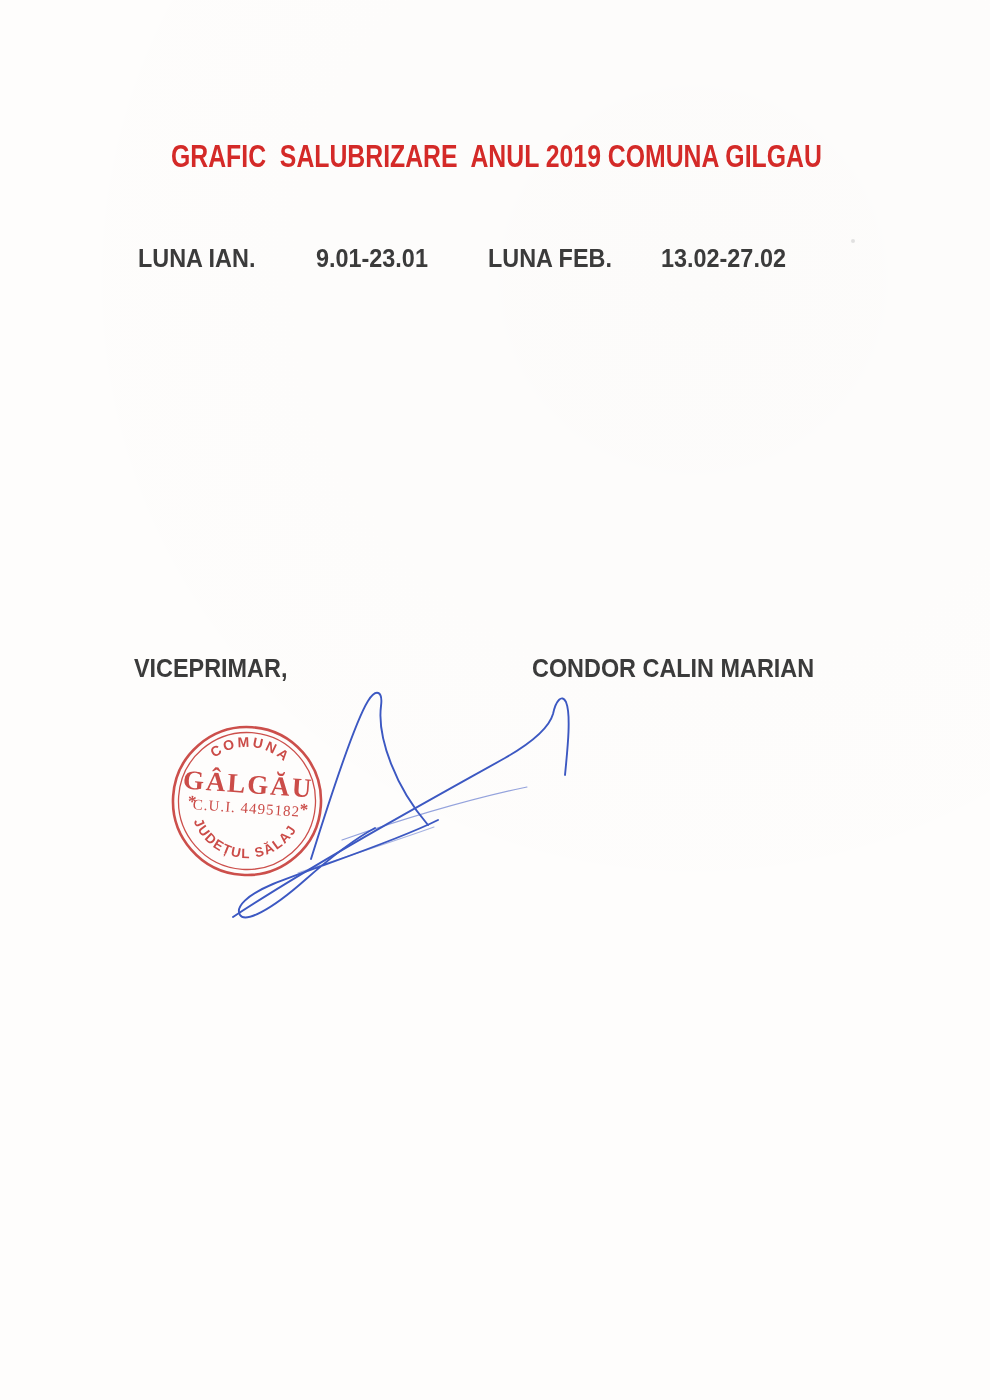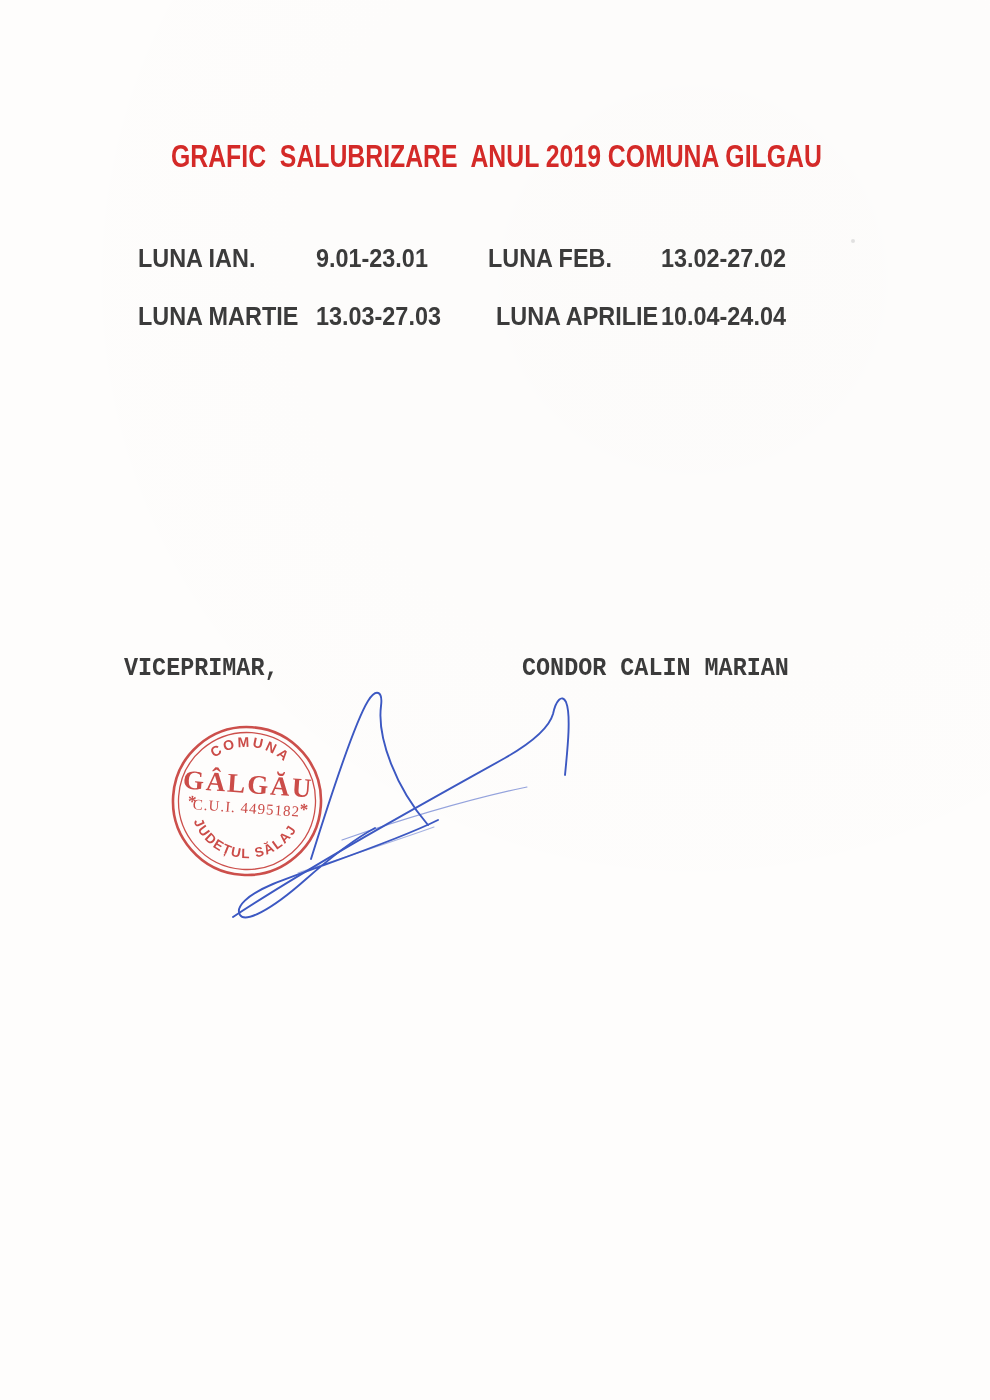--- a/index.html
+++ b/index.html
@@ -50,23 +50,22 @@
   }
   
   .schedule-row:nth-child(2) .cell:nth-child(3) { margin-left: 8px; }
   .schedule-row:nth-child(4) .cell:nth-child(2) { margin-left: 9px; }
   .schedule-row:nth-child(5) .cell:nth-child(2) { margin-left: 5px; }
   .schedule-row:nth-child(5) .cell:nth-child(3) { margin-left: 13px; }
   .schedule-row:nth-child(5) .cell:nth-child(4) { margin-left: 24px; }
   .schedule-row:nth-child(6) .cell:nth-child(4) { margin-left: 22px; }
   .sign-block {
     position: absolute;
-    top: 653px; left: 124px;
+    top: 653px; left: 134px;
     width: 770px;
-    font-family: Liberation Mono, monospace;
   }
   .role-label, .signer-name {
     font-size: 26px;
     font-weight: bold;
     color: #3b3b3b;
     white-space: pre;
     display: inline-block;
     transform: scaleX(0.90);
     transform-origin: left top;
   }
@@ -97,26 +96,20 @@
 <div class="scan-page">
 
   <div class="doc-title">GRAFIC  SALUBRIZARE  ANUL 2019 COMUNA GILGAU</div>
 
   <div class="schedule">
     <div class="schedule-row">
       <span class="cell">LUNA IAN.</span>
       <span class="cell">9.01-23.01</span>
       <span class="cell">LUNA FEB.</span>
       <span class="cell">13.02-27.02</span>
-    </div>
-    <div class="schedule-row">
-      <span class="cell">LUNA MARTIE</span>
-      <span class="cell">13.03-27.03</span>
-      <span class="cell">LUNA APRILIE</span>
-      <span class="cell">10.04-24.04</span>
     </div>
   </div>
 
   <div class="sign-block">
     <span class="role-label">VICEPRIMAR,</span>
     <span class="signer-name">CONDOR CALIN MARIAN</span>
   </div>
 
   <div class="stamp-wrap">
     <svg width="168" height="168" viewBox="0 0 168 168">

